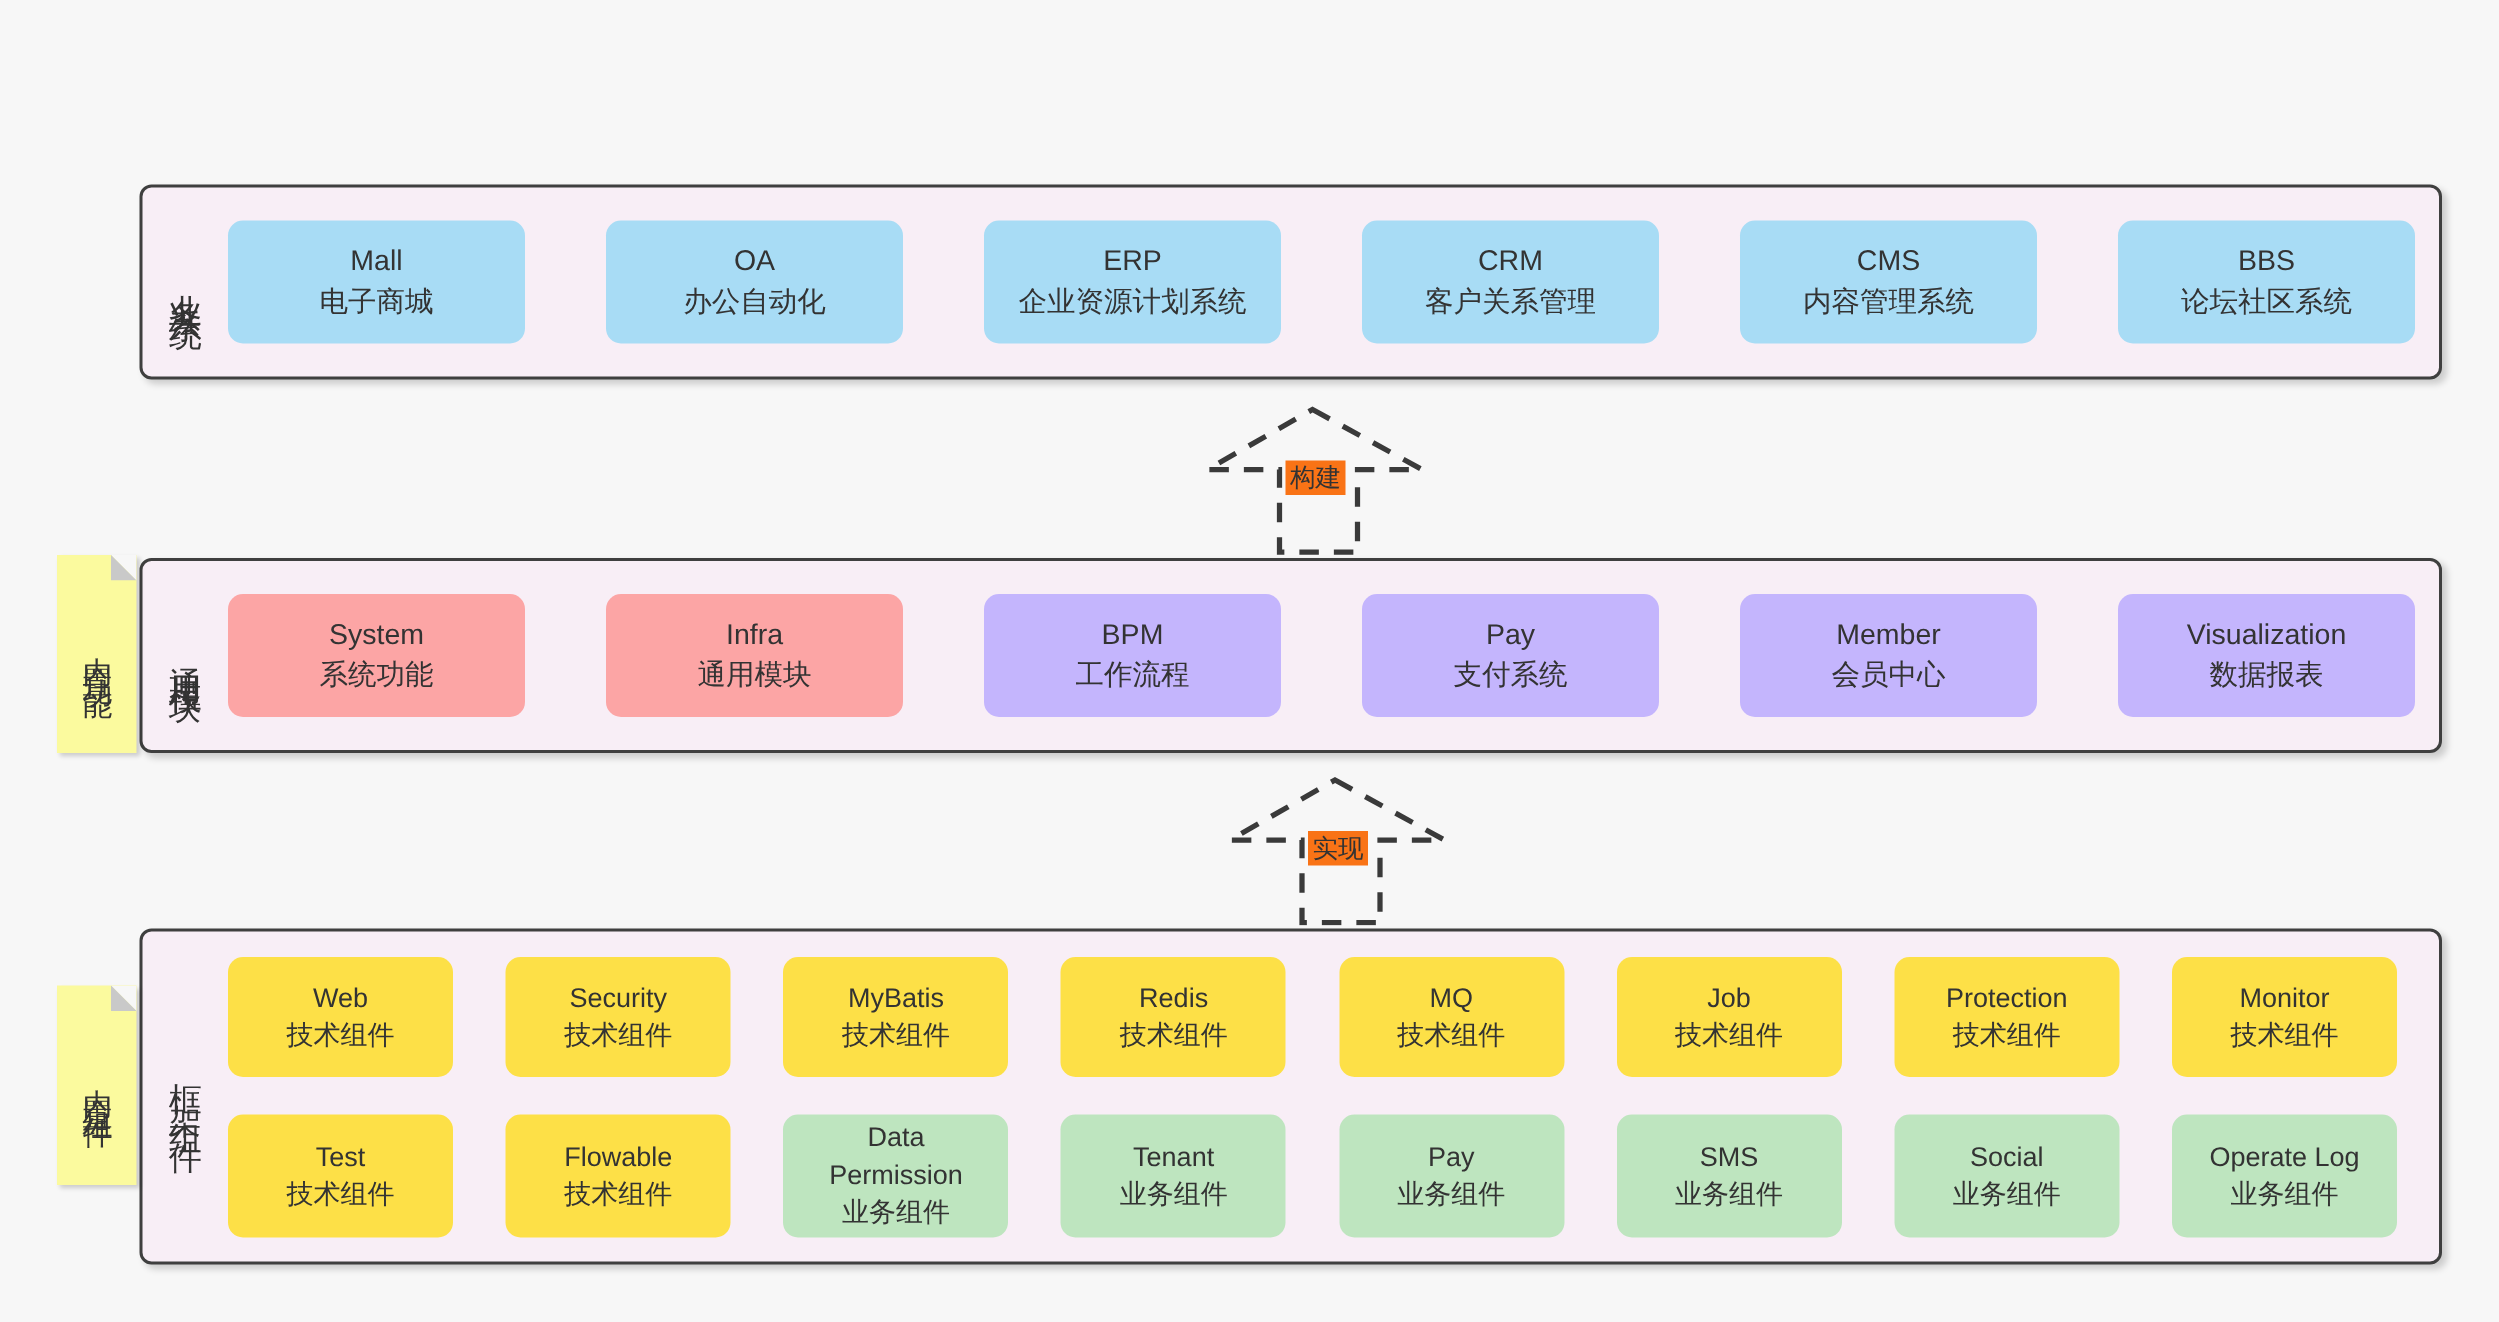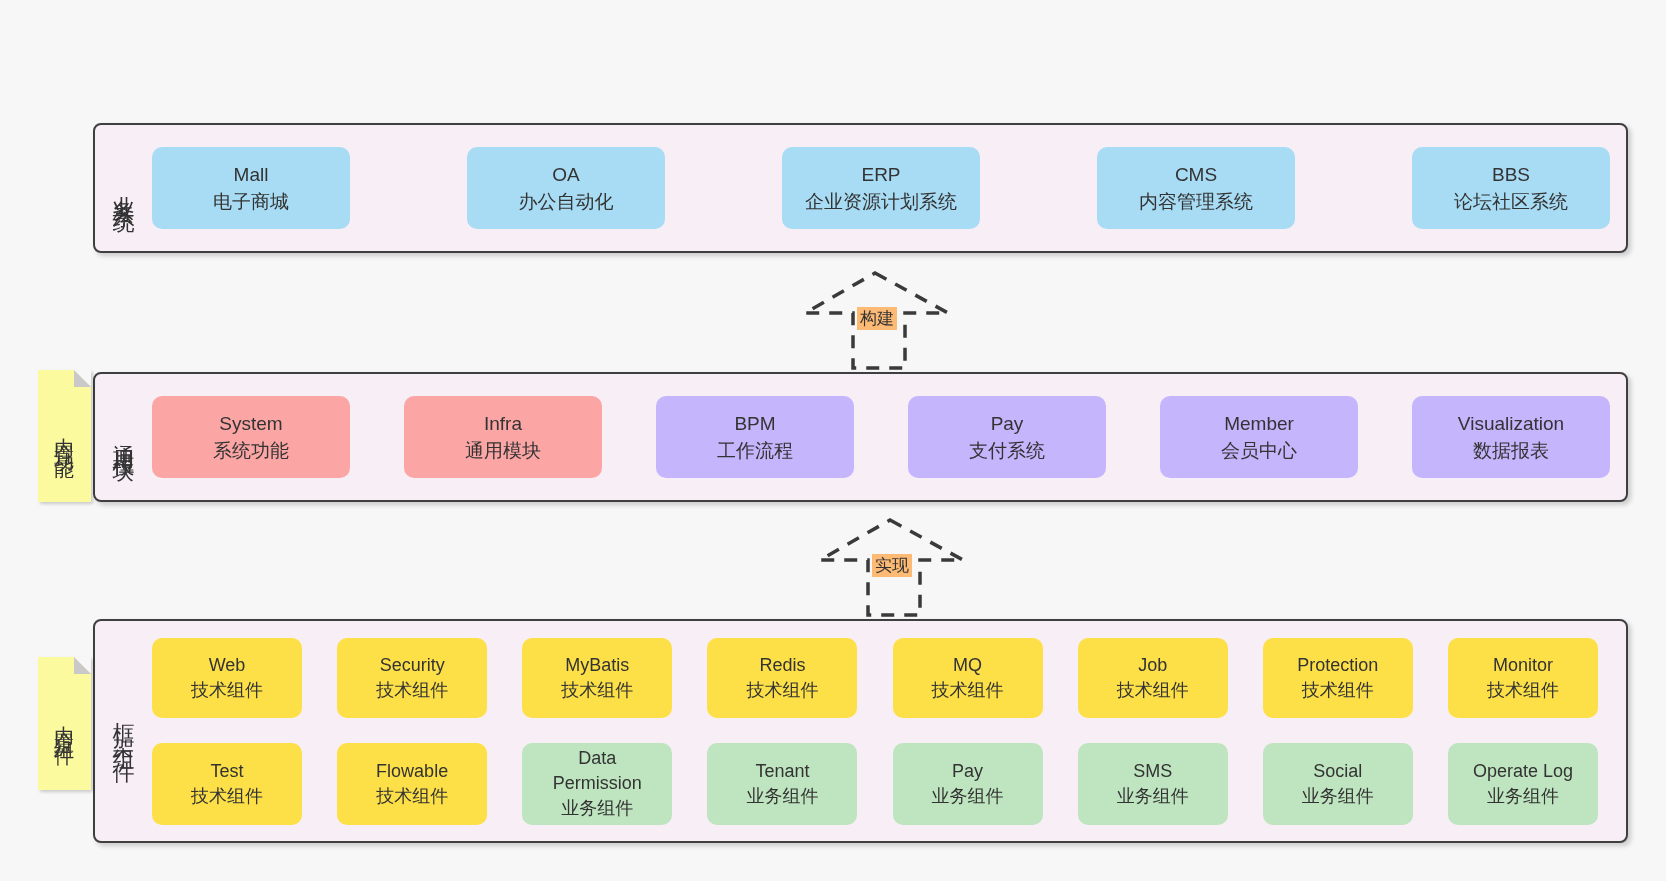--- a/index.html
+++ b/index.html
@@ -109,21 +109,21 @@
     position:absolute;
     width:148px; height:101px;
   }
   .arrow-build     { left:803px; top:269px; }
   .arrow-implement { left:818px; top:516px; }
   .arrow svg { position:absolute; left:0; top:0; }
   .arrow-label {
     position:absolute;
     left:50%; top:38px;
     transform:translateX(-50%);
-    background:#fdba74;
+    background:#f97316;
     padding:0 3px;
     font-size:17px;
     color:#333;
     white-space:nowrap;
   }
 </style>
 </head>
 <body>
 
 <div class="stage">
@@ -137,20 +137,24 @@
         <div class="box-title">Mall</div>
         <div class="box-sub">电子商城</div>
       </div>
       <div class="box box-lg blue">
         <div class="box-title">OA</div>
         <div class="box-sub">办公自动化</div>
       </div>
       <div class="box box-lg blue">
         <div class="box-title">ERP</div>
         <div class="box-sub">企业资源计划系统</div>
+      </div>
+      <div class="box box-lg blue">
+        <div class="box-title">CRM</div>
+        <div class="box-sub">客户关系管理</div>
       </div>
       <div class="box box-lg blue">
         <div class="box-title">CMS</div>
         <div class="box-sub">内容管理系统</div>
       </div>
       <div class="box box-lg blue">
         <div class="box-title">BBS</div>
         <div class="box-sub">论坛社区系统</div>
       </div>
     </div>

